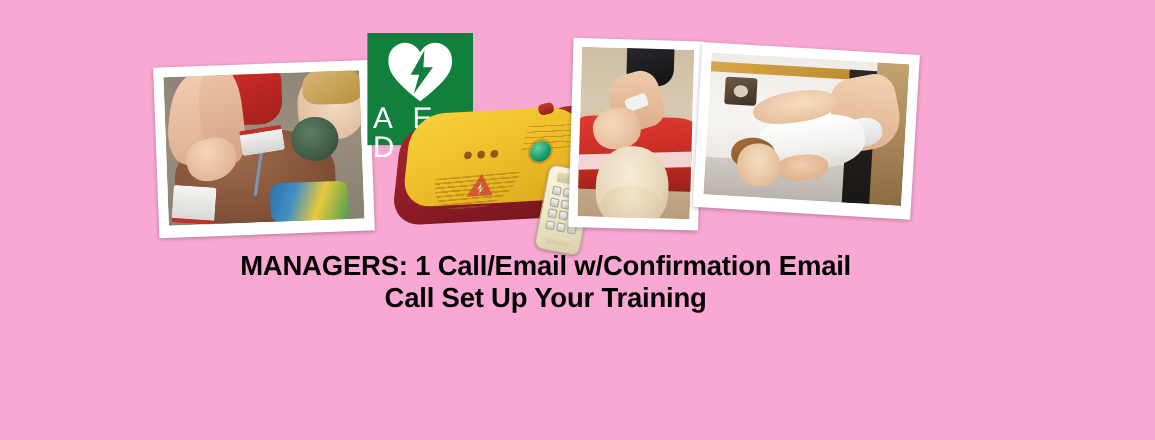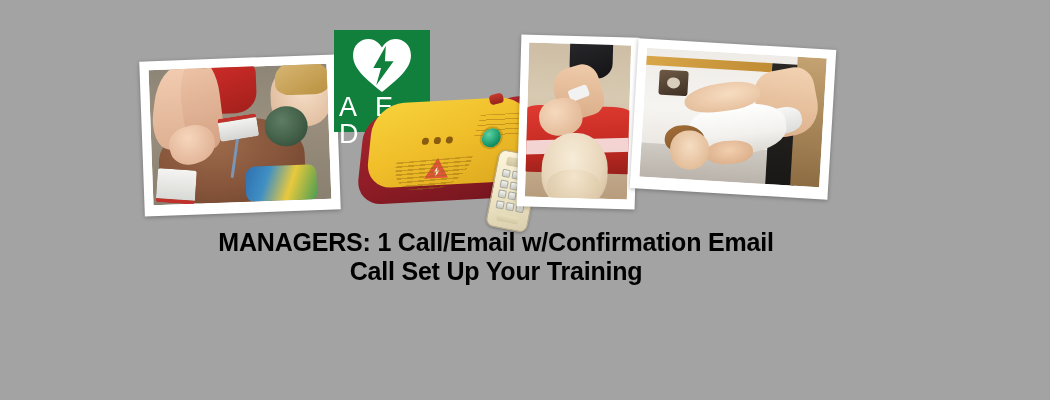--- a/index.html
+++ b/index.html
@@ -7,21 +7,21 @@
     padding: 0;
     background: #ffffff;
   }
   body {
     font-family: "Liberation Sans", sans-serif;
   }
   .banner {
     position: relative;
     width: 1050px;
     height: 400px;
-    background: #a3a3a3;
+    background: #f9a8d4;
     overflow: hidden;
   }
 
   
   .photo {
     position: absolute;
     background: #ffffff;
     box-shadow: 0 1px 4px rgba(0,0,0,0.30);
     box-sizing: border-box;
   }

